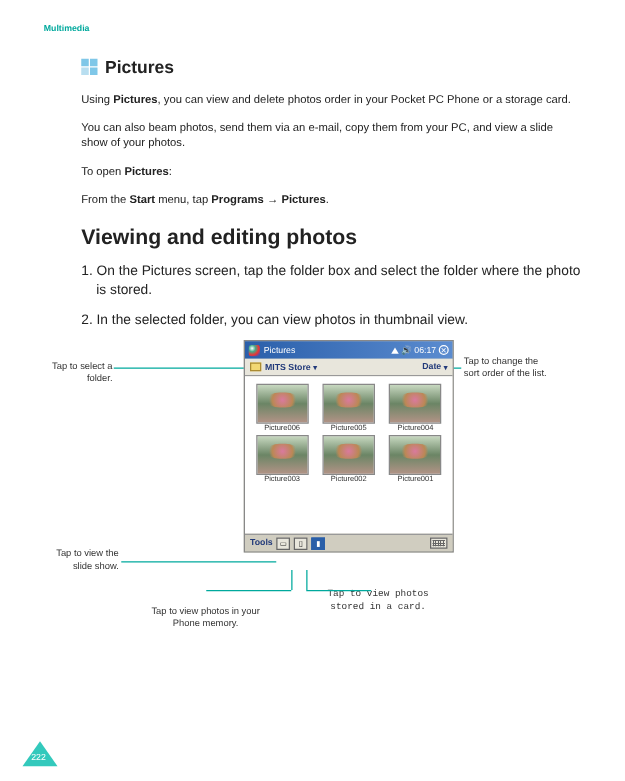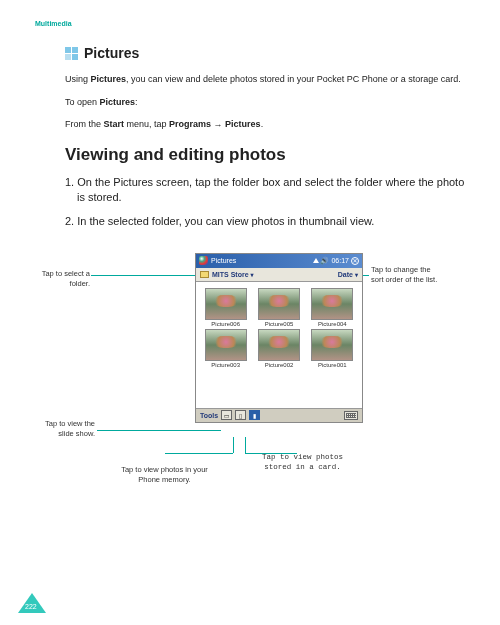--- a/index.html
+++ b/index.html
@@ -59,21 +59,21 @@
     line-height: 1.4;
     margin-bottom: 8px;
     padding-left: 12px;
     text-indent: -12px;
   }
   .arrow { font-family: Arial; }
   b { font-weight: bold; }
   
   .device-wrap {
     position: relative;
-    margin-top: 24px;
+    margin-top: 8px;
     height: 240px;
   }
   .device {
     position: absolute;
     left: 130px;
     top: 0;
     width: 168px;
     border: 1px solid #888;
     background: #d0cdc0;
     font-size: 7px;
@@ -213,22 +213,23 @@
     <span></span>
       <span></span>
       <span></span>
       <span></span>
   </span>
   <h1>Pictures</h1>
 </div>
 
 <div class="body-content">
   <p class="para">
-    <span>Using </span><b>Pictures</b><span>, you can view and delete photos stored in your Pocket PC Phone or a storage card.</span>
+    <span>Using </span><b>Pictures</b><span>, you can view and delete photos order in your Pocket PC Phone or a storage card.</span>
   </p>
+  <p class="para">You can also beam photos, send them via an e-mail, copy them from your PC, and view a slide show of your photos.</p>
   <p class="para">
     <span>To open </span><b>Pictures</b><span>:</span>
   </p>
   <p class="para">
     <span>From the </span><b>Start</b><span> menu, tap </span><b>Programs</b><span class="arrow"> → </span><b>Pictures</b><span>.</span>
   </p>
 
   <h2 class="subhead">Viewing and editing photos</h2>
 
   <p class="list-item">1. On the Pictures screen, tap the folder box and select the folder where the photo is stored.</p>

